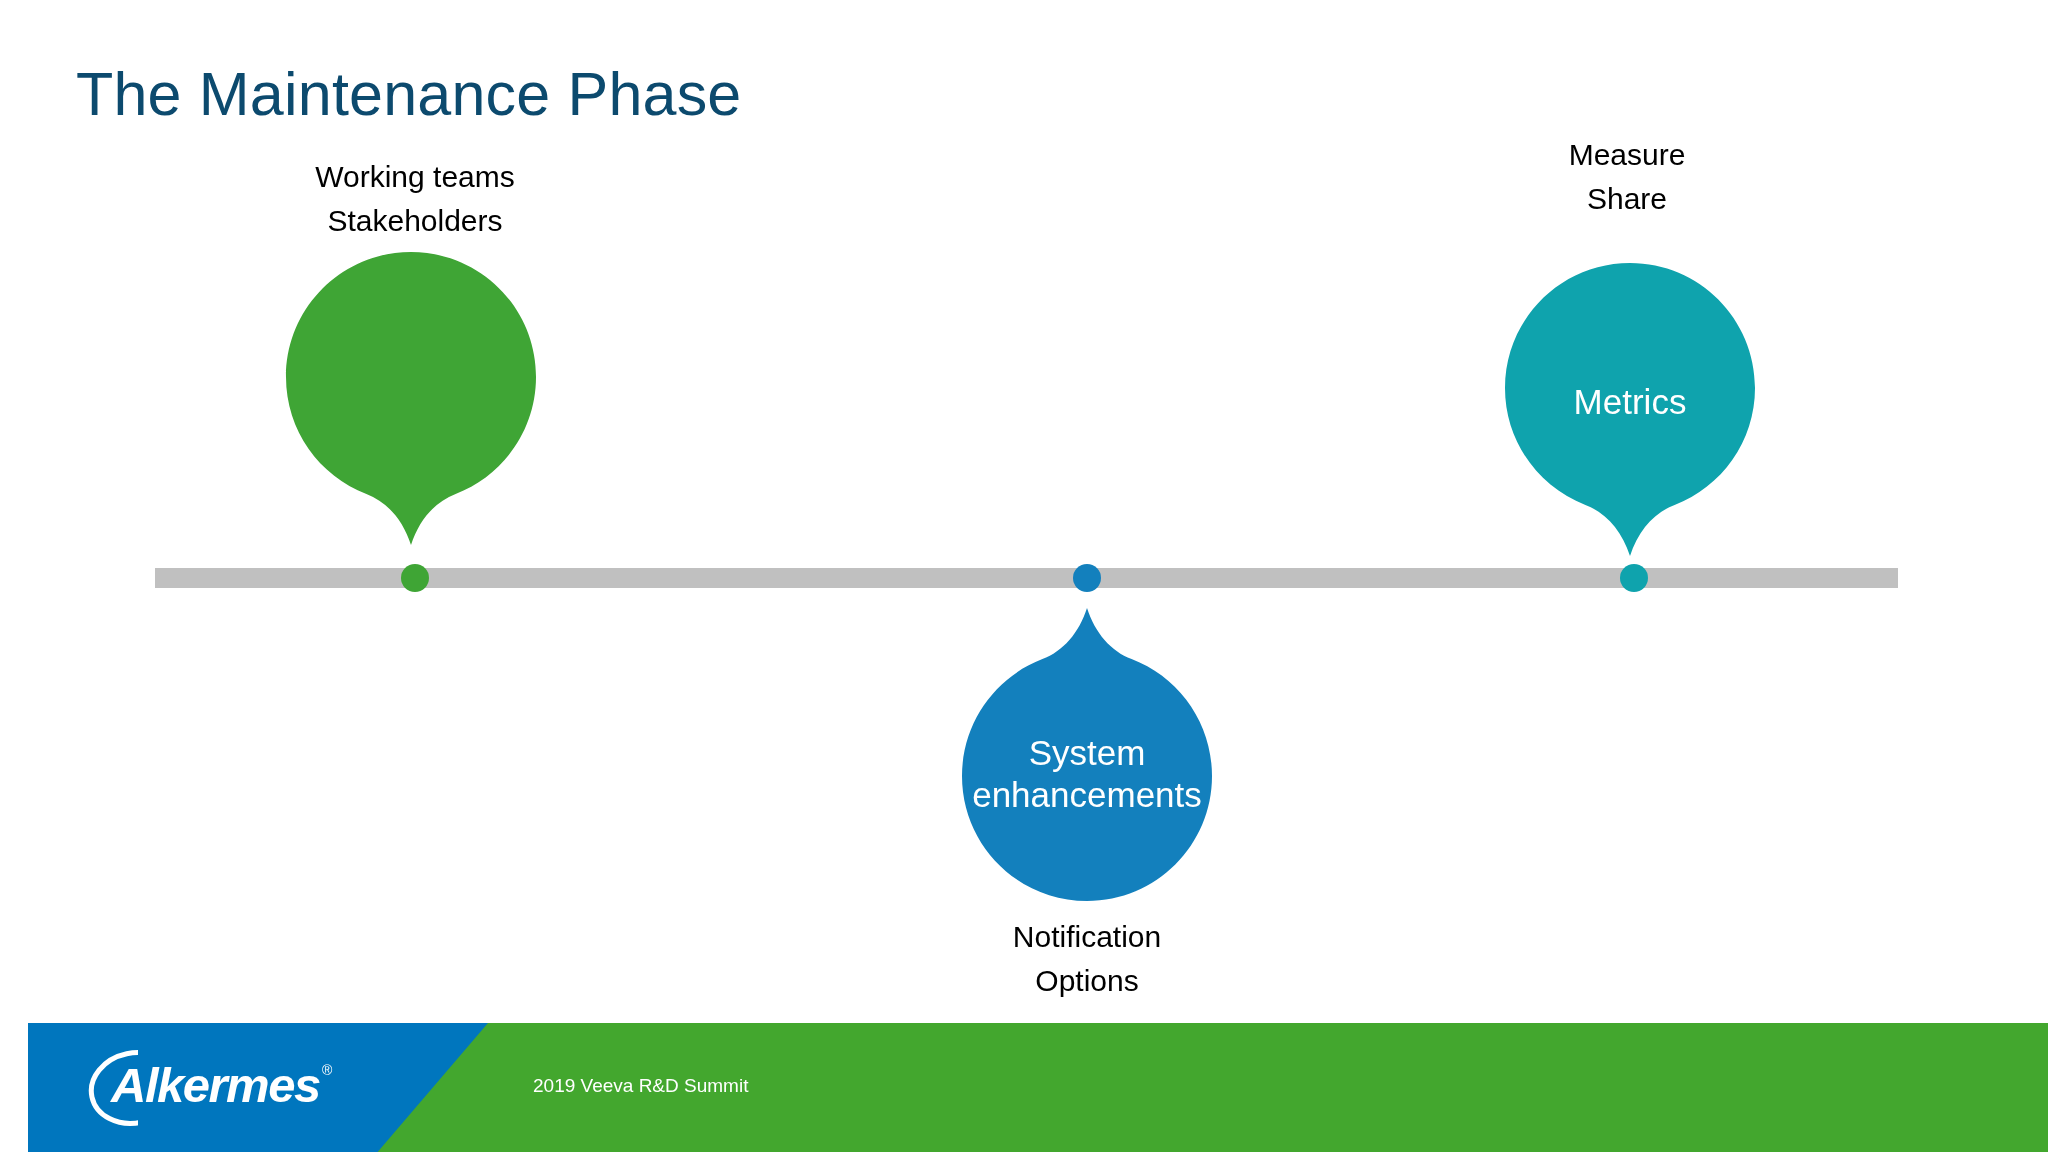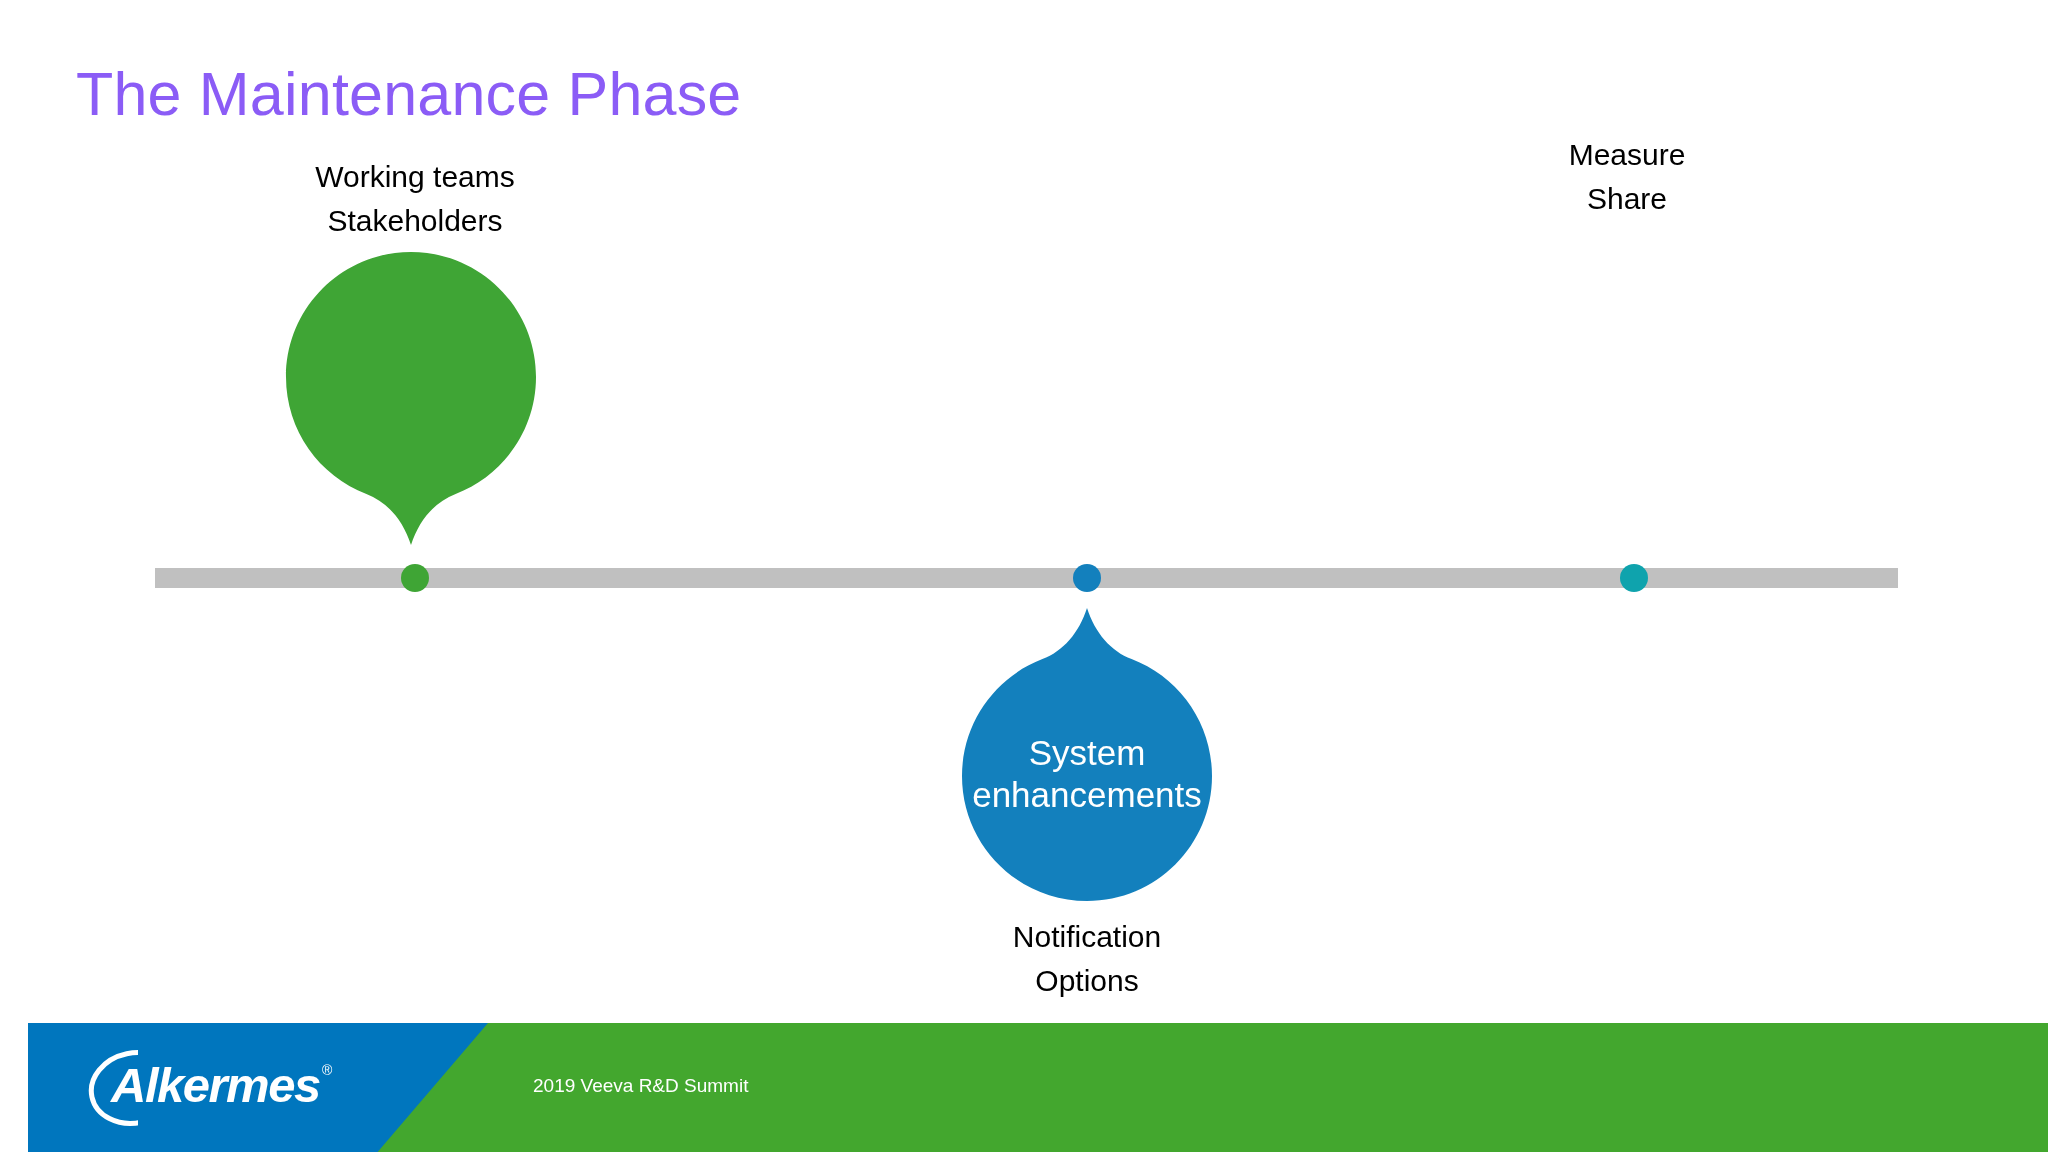--- a/index.html
+++ b/index.html
@@ -24,21 +24,21 @@
     overflow: hidden;
   }
 
   
   #slide-title {
     position: absolute;
     left: 76px;
     top: 58px;
     font-size: 61px;
     line-height: 72px;
-    color: #8b5cf6;
+    color: #0c4a6e;
     letter-spacing: 0.2px;
     white-space: nowrap;
     font-weight: 400;
   }
 
   
   #timeline-bar {
     position: absolute;
     left: 155px;
     top: 568px;
@@ -219,20 +219,34 @@
       <path d="M125 0
                C55.9 0 0 55.9 0 125
                C0 178.4 33.4 224 80.4 241.9
                C101 249.7 117 268 125 293
                C133 268 149 249.7 169.6 241.9
                C216.6 224 250 178.4 250 125
                C250 55.9 194.1 0 125 0 Z" fill="#3fa535"></path>
     </svg>
   </div>
 
+  <div class="marker" id="marker-right">
+    <svg width="250" height="293" viewBox="0 0 250 293">
+      <path d="M125 0
+               C55.9 0 0 55.9 0 125
+               C0 178.4 33.4 224 80.4 241.9
+               C101 249.7 117 268 125 293
+               C133 268 149 249.7 169.6 241.9
+               C216.6 224 250 178.4 250 125
+               C250 55.9 194.1 0 125 0 Z" fill="#0fa3ad"></path>
+    </svg>
+    <div class="marker-text">
+      <span>Metrics</span>
+    </div>
+  </div>
 
   <div class="marker" id="marker-middle">
     <svg width="250" height="293" viewBox="0 0 250 293">
       <path d="M125 293
                C194.1 293 250 237.1 250 168
                C250 114.6 216.6 69 169.6 51.1
                C149 43.3 133 25 125 0
                C117 25 101 43.3 80.4 51.1
                C33.4 69 0 114.6 0 168
                C0 237.1 55.9 293 125 293 Z" fill="#1380bd"></path>

